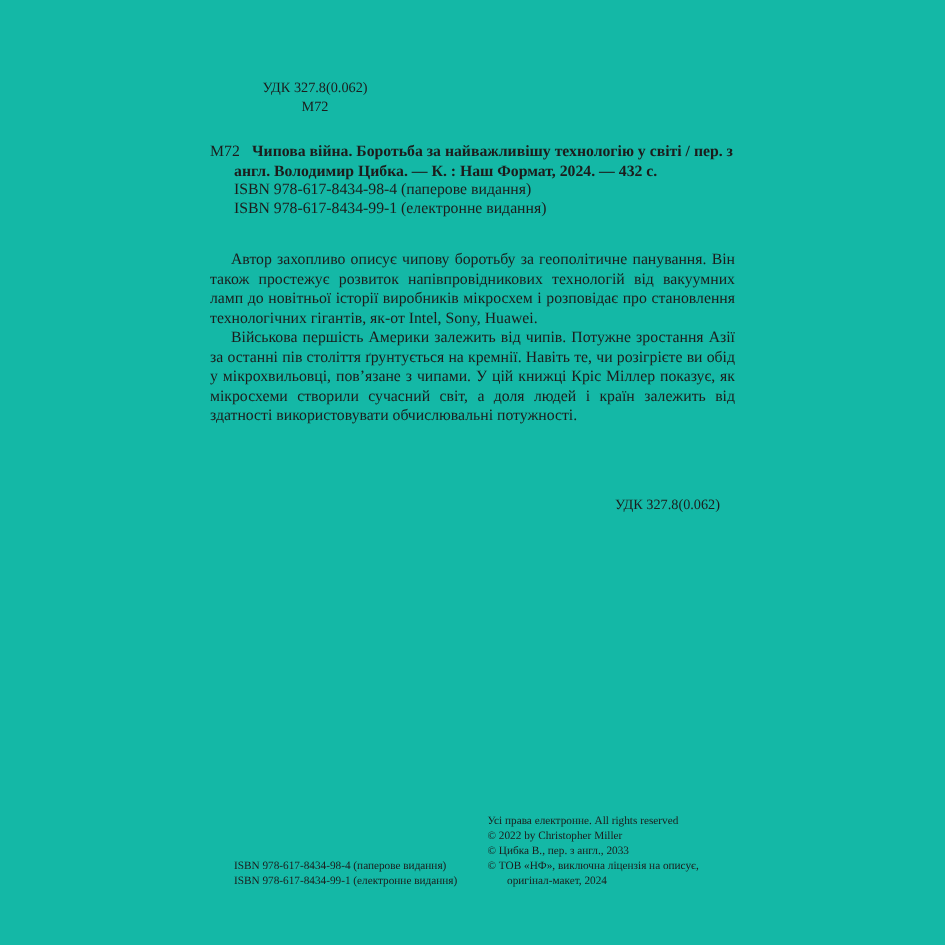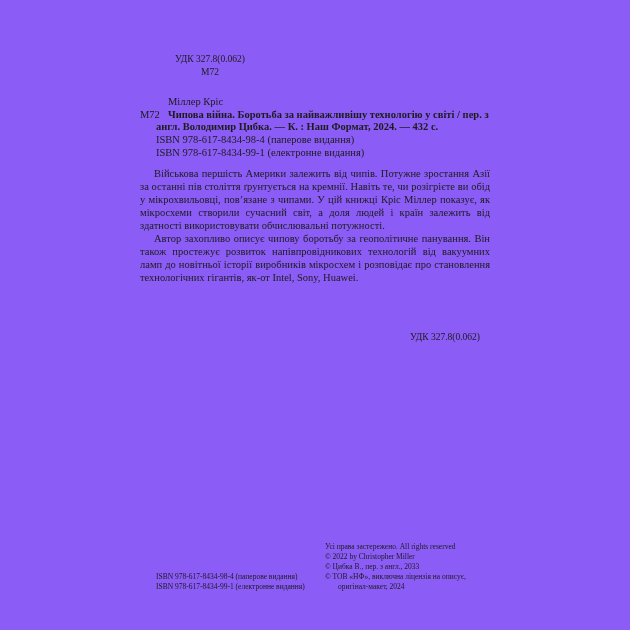--- a/index.html
+++ b/index.html
@@ -8,21 +8,21 @@
       height: 630px;
       background: #ffffff;
       font-family: "Liberation Serif", serif;
       color: #1c1c1c;
       -webkit-font-smoothing: antialiased;
     }
     .page {
       position: relative;
       width: 630px;
       height: 630px;
-      background: #8b5cf6;
+      background: #14b8a6;
       overflow: hidden;
     }
 
     
     .top-codes {
       position: absolute;
       left: 170px;
       top: 53px;
       font-size: 9.5px;
       line-height: 13px;
@@ -104,41 +104,40 @@
 <body>
 
 <div class="page">
 
   <div class="top-codes">
     <div>УДК 327.8(0.062)</div>
     <div>М72</div>
   </div>
 
   <div class="catalog">
-    <div class="author">Міллер Кріс</div>
     <div class="entry-row">
       <span class="code">М72</span>
       <p class="bib">Чипова війна. Боротьба за найважливішу технологію у світі / пер. з англ. Володимир Цибка. — К. : Наш Формат, 2024. — 432 с.</p>
     </div>
     <div class="isbns">
       <div>ISBN 978-617-8434-98-4 (паперове видання)</div>
       <div>ISBN 978-617-8434-99-1 (електронне видання)</div>
     </div>
   </div>
 
   <div class="annotation">
+    <p>Автор захопливо описує чипову боротьбу за геополітичне панування. Він також простежує розвиток напівпровідникових технологій від вакуумних ламп до новітньої історії виробників мікросхем і розповідає про становлення технологічних гігантів, як-от Intel, Sony, Huawei.</p>
     <p>Військова першість Америки залежить від чипів. Потужне зростання Азії за останні пів століття ґрунтується на кремнії. Навіть те, чи розігрієте ви обід у мікрохвильовці, пов’язане з чипами. У цій книжці Кріс Міллер показує, як мікросхеми створили сучасний світ, а доля людей і країн залежить від здатності використовувати обчислювальні потужності.</p>
-    <p>Автор захопливо описує чипову боротьбу за геополітичне панування. Він також простежує розвиток напівпровідникових технологій від вакуумних ламп до новітньої історії виробників мікросхем і розповідає про становлення технологічних гігантів, як-от Intel, Sony, Huawei.</p>
   </div>
 
   <div class="udk-bottom">УДК 327.8(0.062)</div>
 
 
   <div class="rights">
-    <div>Усі права застережено. All rights reserved</div>
+    <div>Усі права електронне. All rights reserved</div>
     <div>© 2022 by Christopher Miller</div>
     <div>© Цибка В., пер. з англ., 2033</div>
     <div>© ТОВ «НФ», виключна ліцензія на описує,</div>
     <div>оригінал-макет, 2024</div>
   </div>
 
   <div class="isbn-footer">
     <div>ISBN 978-617-8434-98-4 (паперове видання)</div>
     <div>ISBN 978-617-8434-99-1 (електронне видання)</div>
   </div>

